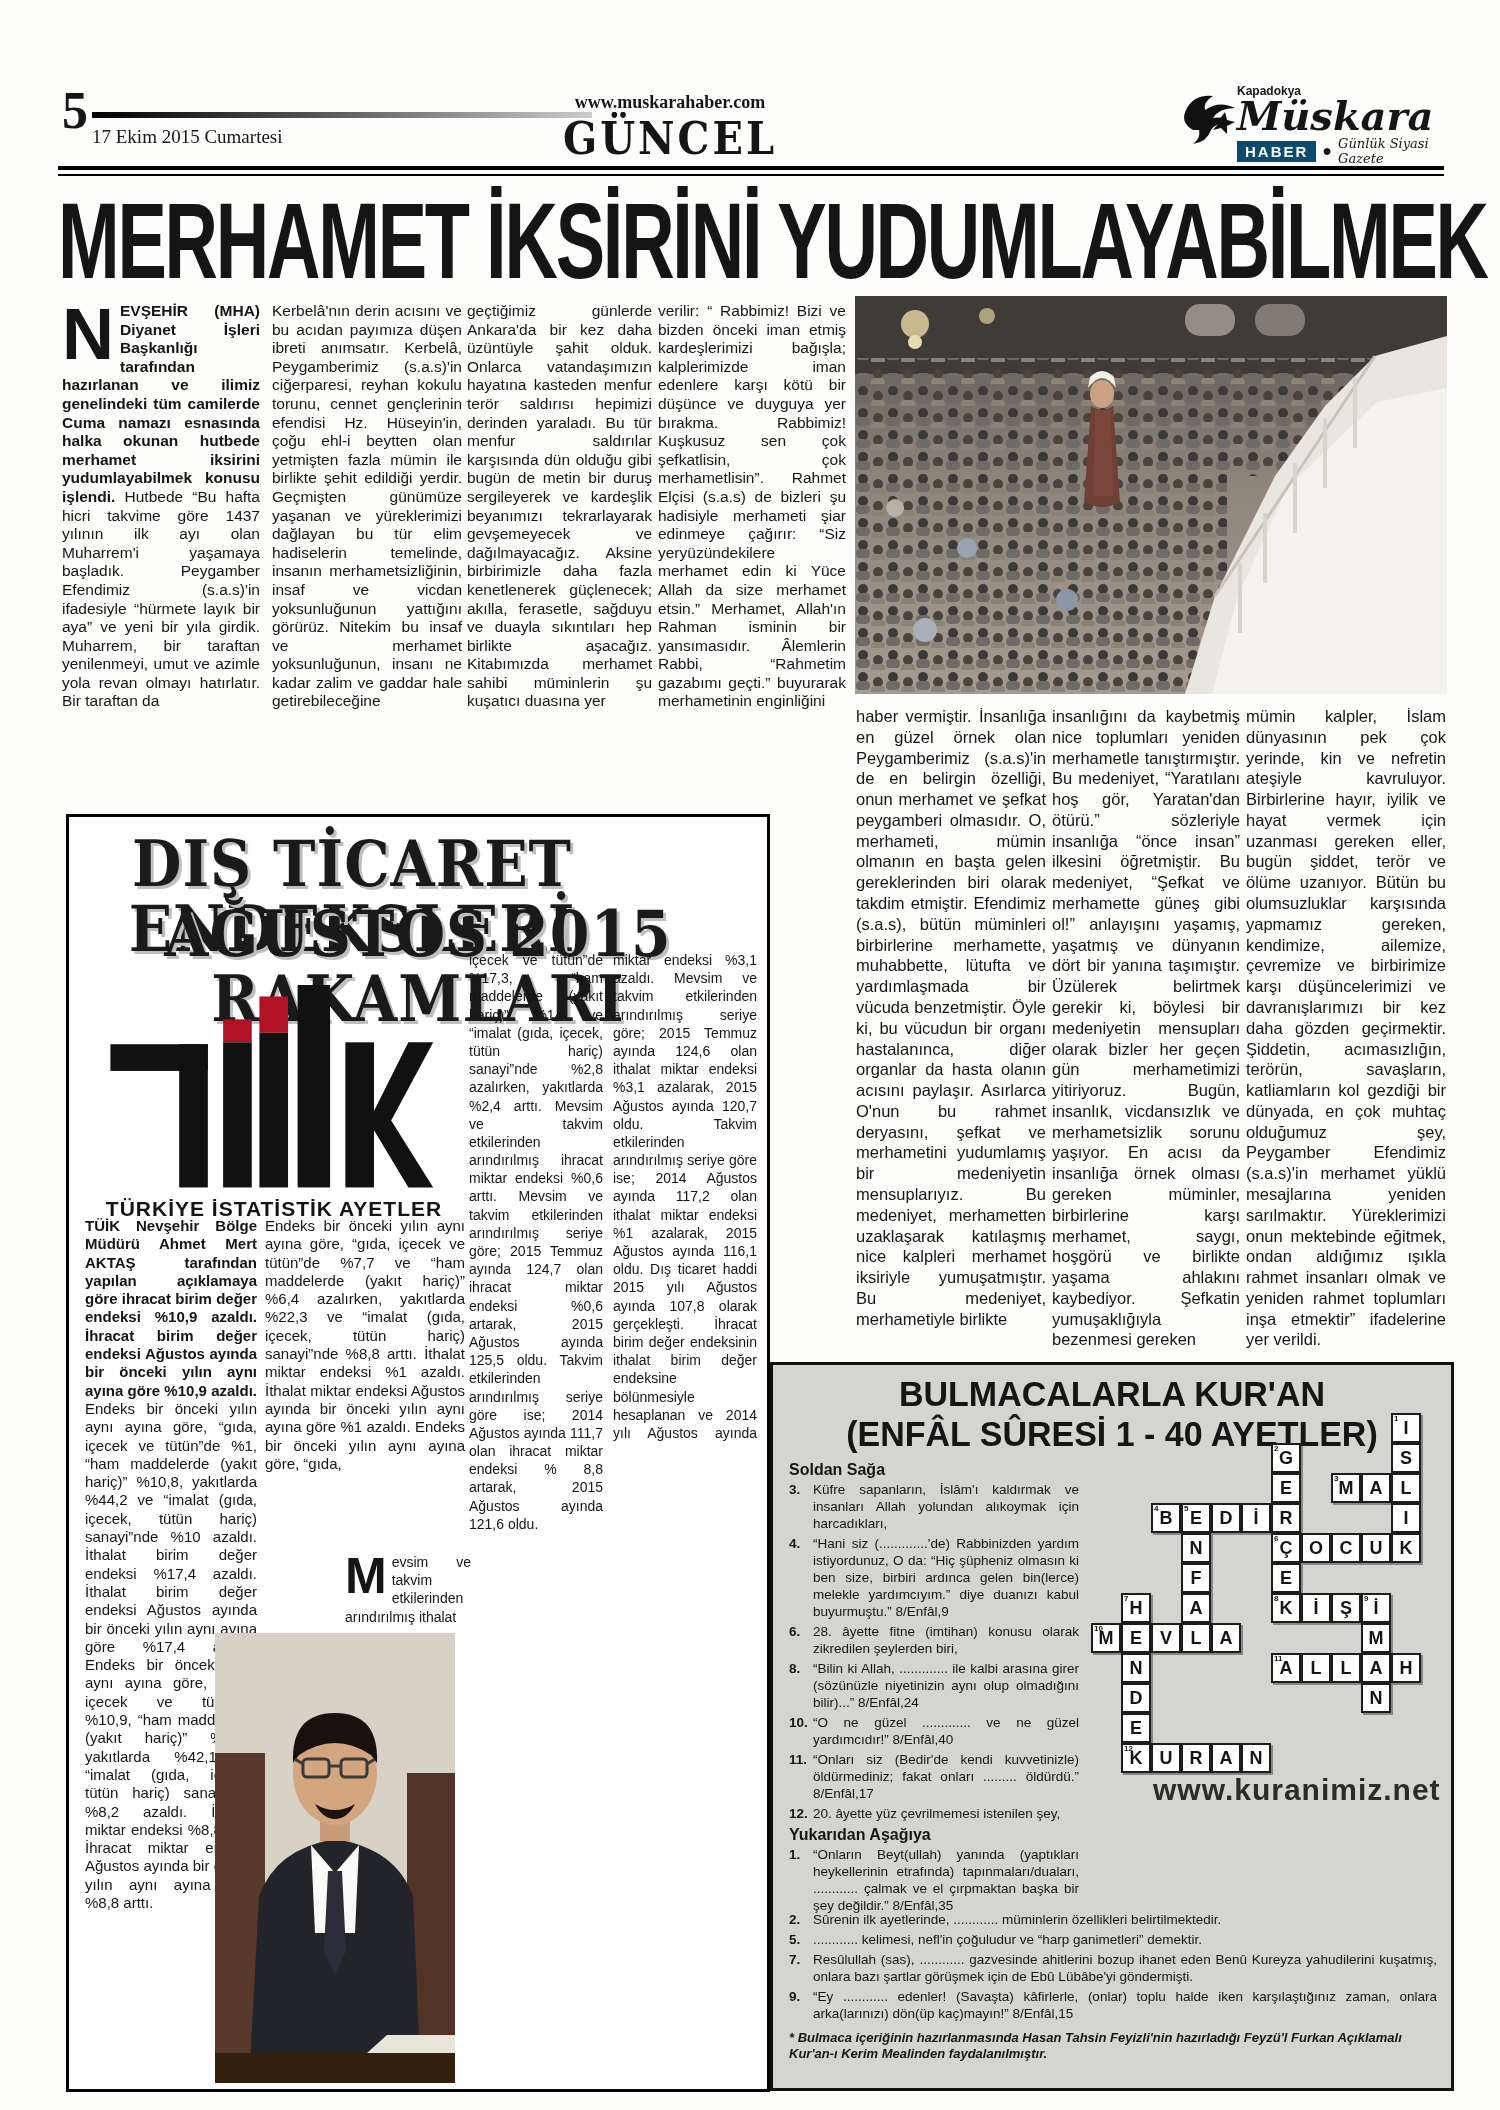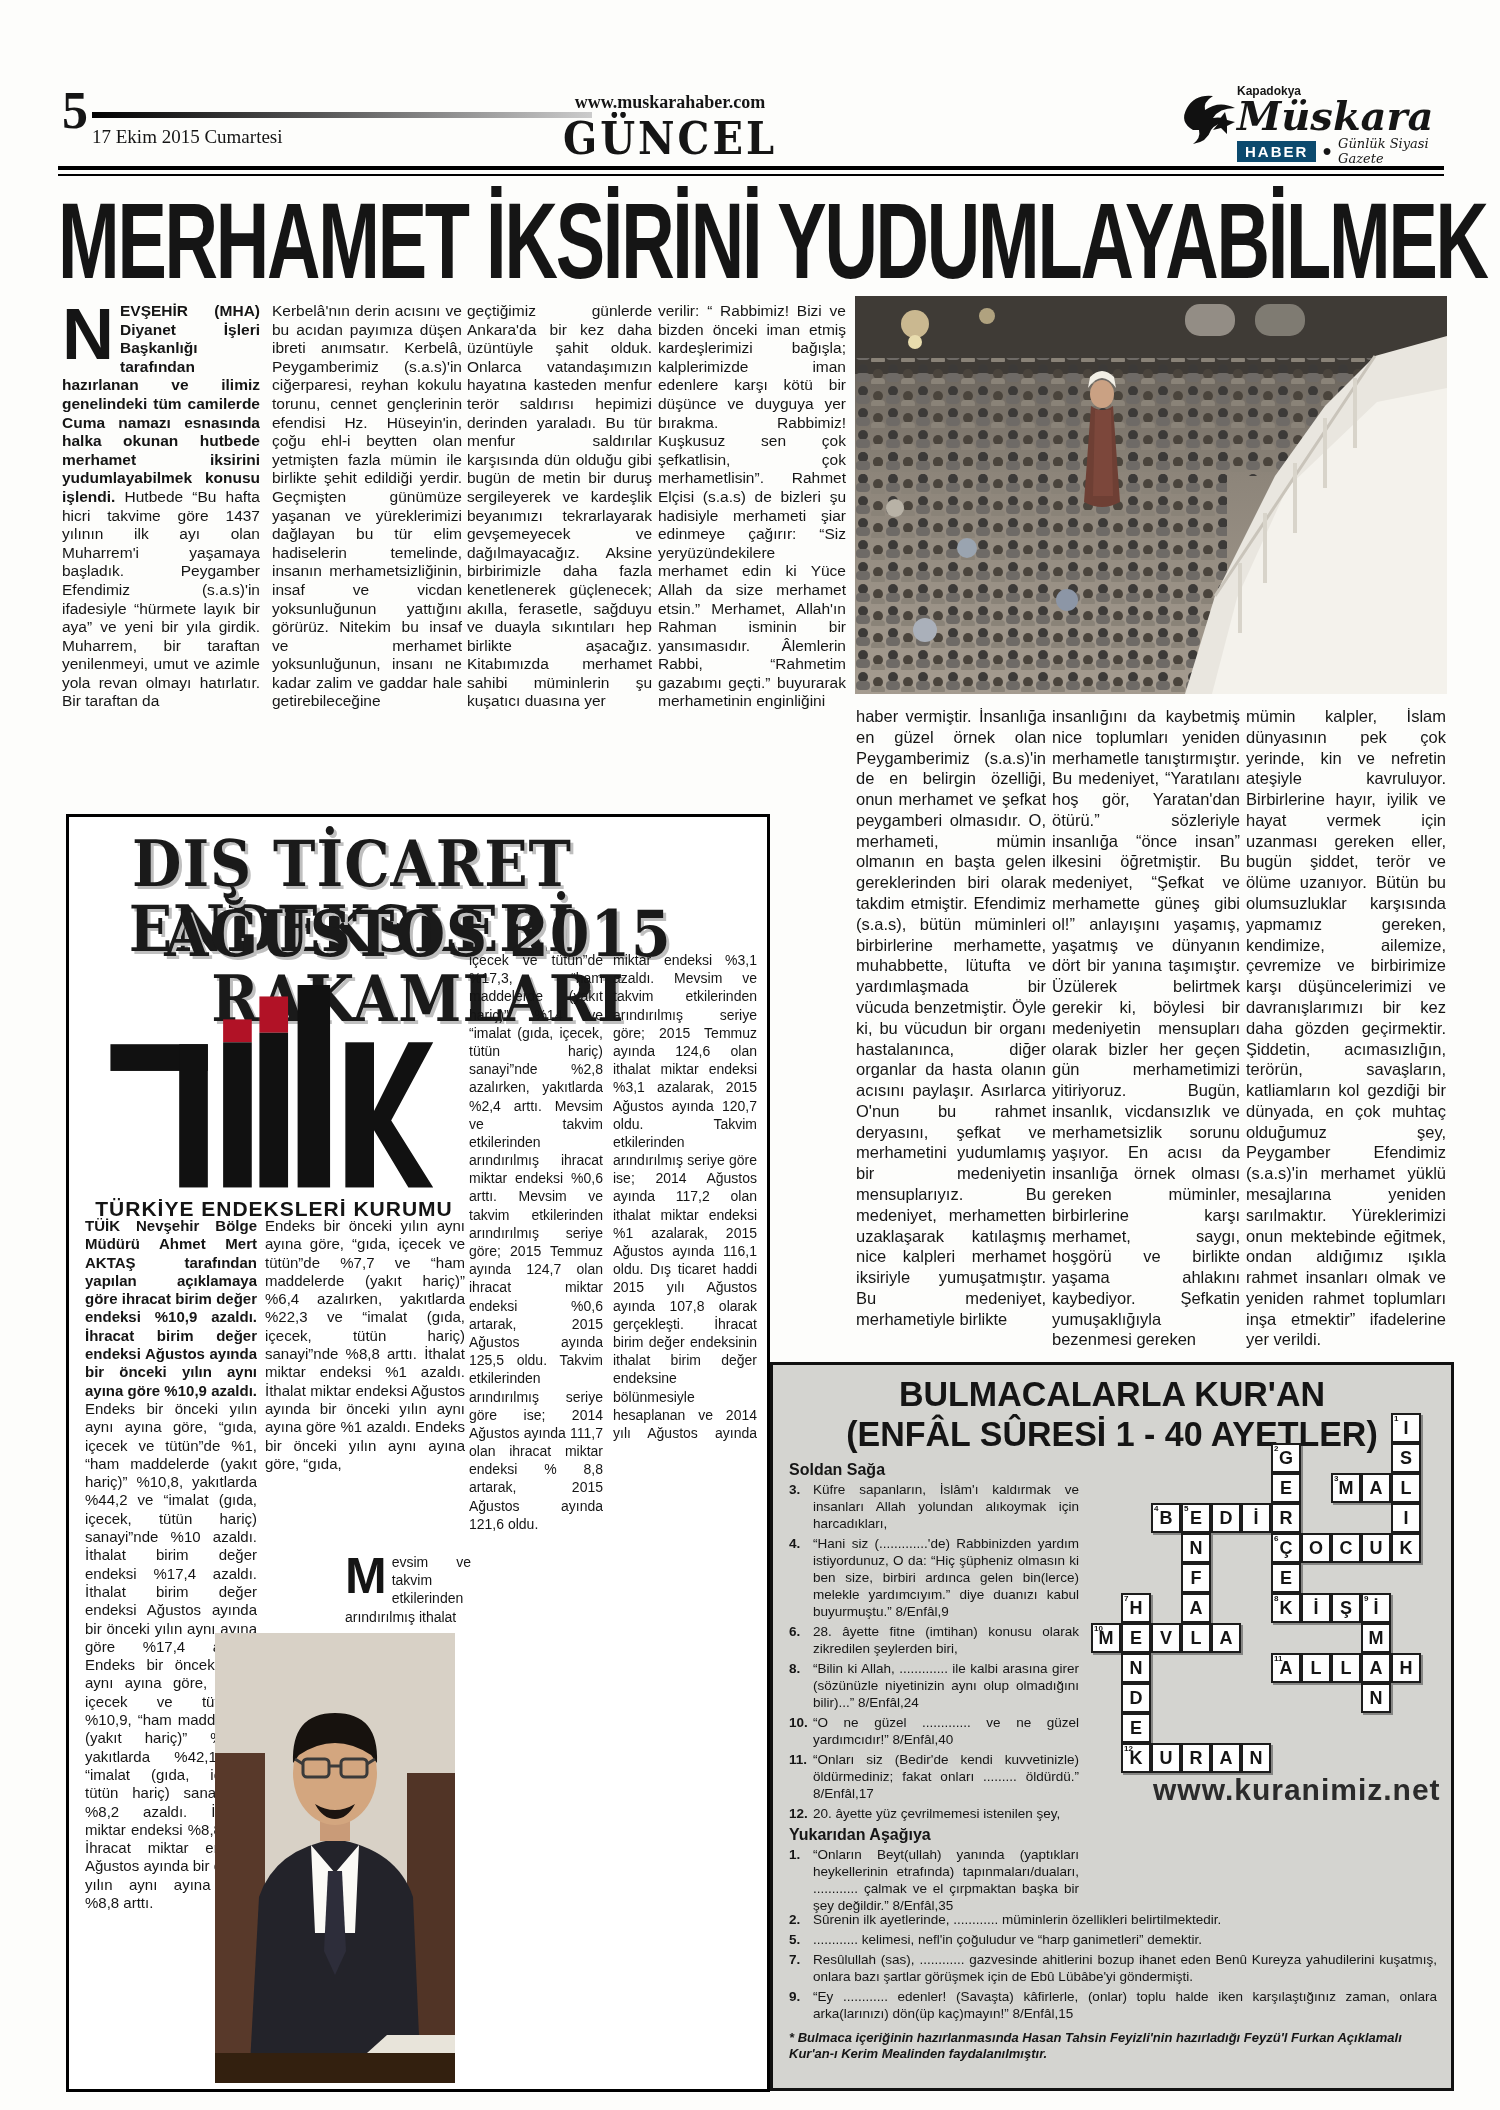--- a/index.html
+++ b/index.html
@@ -164,21 +164,21 @@
         <rect x="82" y="62" width="30" height="150" fill="#111"></rect>
         <rect x="128" y="36" width="30" height="24" fill="#b11226"></rect>
         <rect x="128" y="60" width="30" height="152" fill="#111"></rect>
         <rect x="166" y="12" width="30" height="38" fill="#b11226"></rect>
         <rect x="166" y="50" width="30" height="162" fill="#111"></rect>
         <rect x="206" y="0" width="34" height="212" fill="#111"></rect>
         <rect x="256" y="60" width="30" height="152" fill="#111"></rect>
         <polygon points="286,132 322,60 348,60 304,142 348,212 322,212 286,152" fill="#111"></polygon>
       </svg>
     </div>
-    <div class="abs tuik-caption" style="left:10px;top:380px;width:390px;">TÜRKİYE ENDEKSLERİ KURUMU</div>
+    <div class="abs tuik-caption" style="left:10px;top:380px;width:390px;">TÜRKİYE İSTATİSTİK AYETLER</div>
 
     <div class="col t-col" style="left:16px;top:400px;width:172px;height:858px;">
       <span class="lead-bold">TÜİK Nevşehir Bölge Müdürü Ahmet Mert AKTAŞ tarafından yapılan açıklamaya göre ihracat birim değer endeksi %10,9 azaldı. İhracat birim değer endeksi Ağustos ayında bir önceki yılın aynı ayına göre %10,9 azaldı.</span><span> Endeks bir önceki yılın aynı ayına göre, “gıda, içecek ve tütün”de %1, “ham maddelerde (yakıt hariç)” %10,8, yakıtlarda %44,2 ve “imalat (gıda, içecek, tütün hariç) sanayi”nde %10 azaldı. İthalat birim değer endeksi %17,4 azaldı. İthalat birim değer endeksi Ağustos ayında bir önceki yılın aynı ayına göre %17,4 azaldı. Endeks bir önceki yılın aynı ayına göre, “gıda, içecek ve tütün”de %10,9, “ham maddelerde (yakıt hariç)” %19,3, yakıtlarda %42,1 ve “imalat (gıda, içecek, tütün hariç) sanayi”nde %8,2 azaldı. İhracat miktar endeksi %8,8 arttı. İhracat miktar endeksi Ağustos ayında bir önceki yılın aynı ayına göre %8,8 arttı.</span>
     </div>
     <div class="col t-col" style="left:196px;top:400px;width:200px;height:362px;">Endeks bir önceki yılın aynı ayına göre, “gıda, içecek ve tütün”de %7,7 ve “ham maddelerde (yakıt hariç)” %6,4 azalırken, yakıtlarda %22,3 ve “imalat (gıda, içecek, tütün hariç) sanayi”nde %8,8 arttı. İthalat miktar endeksi %1 azaldı. İthalat miktar endeksi Ağustos ayında bir önceki yılın aynı ayına göre %1 azaldı. Endeks bir önceki yılın aynı ayına göre, “gıda,</div>
     <div class="col t-col-sm" style="left:400px;top:134px;width:134px;height:600px;">içecek ve tütün”de %17,3, “ham maddelerde (yakıt hariç)” %14 ve “imalat (gıda, içecek, tütün hariç) sanayi”nde %2,8 azalırken, yakıtlarda %2,4 arttı. Mevsim ve takvim etkilerinden arındırılmış ihracat miktar endeksi %0,6 arttı. Mevsim ve takvim etkilerinden arındırılmış seriye göre; 2015 Temmuz ayında 124,7 olan ihracat miktar endeksi %0,6 artarak, 2015 Ağustos ayında 125,5 oldu. Takvim etkilerinden arındırılmış seriye göre ise; 2014 Ağustos ayında 111,7 olan ihracat miktar endeksi % 8,8 artarak, 2015 Ağustos ayında 121,6 oldu.</div>
     <div class="col t-col-sm" style="left:544px;top:134px;width:144px;height:490px;">
       <span>miktar endeksi %3,1 azaldı. Mevsim ve takvim etkilerinden arındırılmış seriye göre; 2015 Temmuz ayında 124,6 olan ithalat miktar endeksi %3,1 azalarak, 2015 Ağustos ayında 120,7 oldu. Takvim etkilerinden arındırılmış seriye göre ise; 2014 Ağustos ayında 117,2 olan ithalat miktar endeksi %1 azalarak, 2015 Ağustos ayında 116,1 oldu. Dış ticaret haddi 2015 yılı Ağustos ayında 107,8 olarak gerçekleşti. İhracat birim değer endeksinin ithalat birim değer endeksine bölünmesiyle hesaplanan ve 2014 yılı Ağustos ayında 99,9 olarak elde edilmiş olan dış ticaret haddi, 2015 yılı Ağustos ayında da 107,8 oldu.</span>
       
     </div>

